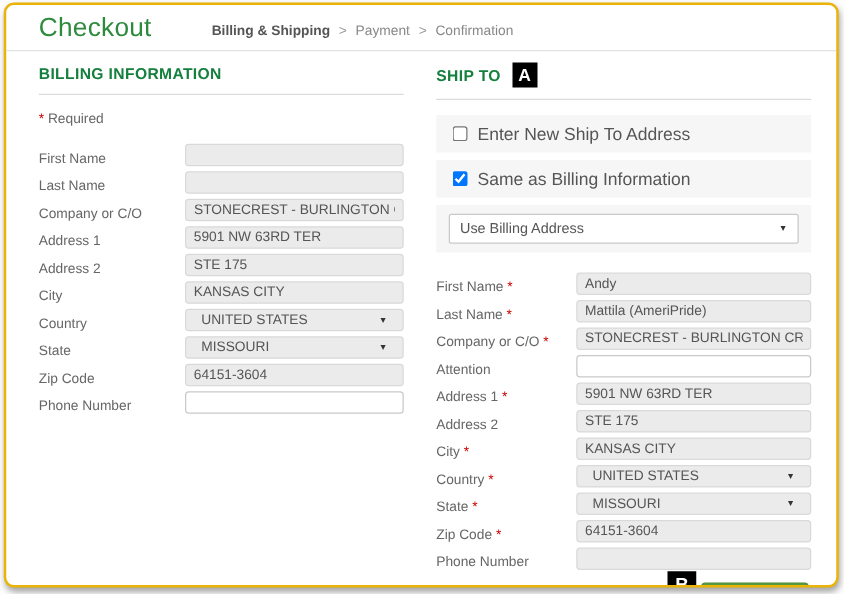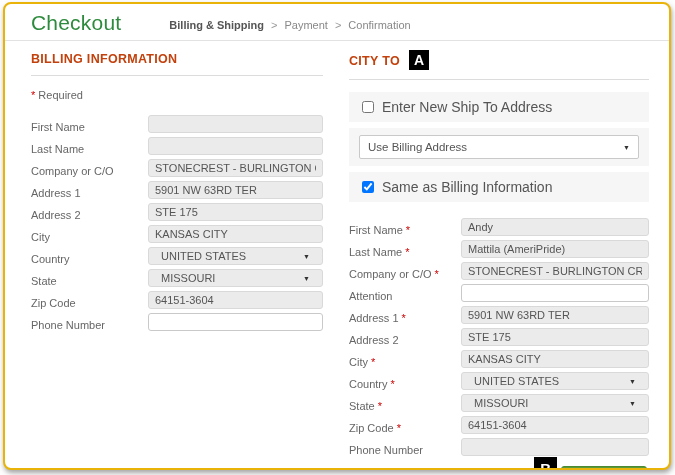--- a/index.html
+++ b/index.html
@@ -15,21 +15,21 @@
   .title { font-size: 21px; color: #2e8b3d; font-weight: 400; letter-spacing: .2px; }
   .breadcrumb { margin-left: 48px; font-size: 11px; color: #888; display: flex; align-items: center; gap: 7px; margin-top: 3px; }
   .crumb-current { font-weight: bold; color: #555; }
   .crumb-sep { color: #999; }
   
   .main { display: flex; padding: 11px 10px 0 10px; }
   .col { width: 50%; }
   .col-left  { padding: 0 14px 0 16px; }
   .col-right { padding: 0 10px 0 12px; }
   .section-head { display: flex; align-items: center; border-bottom: 1px solid #dcdcdc; padding-bottom: 9px; }
-  .section-title { font-size: 12.5px; font-weight: bold; color: #c2410c; letter-spacing: .3px; }
+  .section-title { font-size: 12.5px; font-weight: bold; color: #15803d; letter-spacing: .3px; }
   .badge { display: inline-flex; align-items: center; justify-content: center; background: #000; color: #fff; font-weight: bold; }
   .badge-a { width: 20px; height: 20px; font-size: 14px; margin-left: 9px; margin-top: -2px; }
   .req-note { font-size: 11px; color: #666; margin: 13px 0 14px 0; }
   .req-star { color: #cc0000; }
   
   .rows { }
   .form-row { display: flex; align-items: flex-end; margin-bottom: 4px; height: 18px; }
   .f-label { width: 117px; min-width: 117px; font-size: 11px; color: #666; }
   .col-right .f-label { width: 112px; min-width: 112px; }
   .f-input { flex: 1; height: 18px; font-size: 11px; color: #555; border-radius: 3px; padding: 0 6px; outline: none; font-family: "Liberation Sans", sans-serif; width: 100%; min-width: 0; }
@@ -121,42 +121,42 @@
           </div>
           <div class="form-row">
             <span class="f-label">Phone Number</span>
             <input type="text" class="f-input en" style="">
           </div>
         </div>
     </div>
 
     <div class="col col-right">
       <div class="section-head">
-        <span class="section-title">CITY TO</span>
+        <span class="section-title">SHIP TO</span>
         <span class="badge badge-a">A</span>
       </div>
       <div style="height:12px"></div>
 
       <div class="band">
         <input type="checkbox" style="">
         <label>Enter New Ship To Address</label>
+      </div>
+
+      <div class="band">
+        <input type="checkbox" checked="" style="">
+        <label>Same as Billing Information</label>
       </div>
 
       <div class="band band-select">
         <div class="big-select">
           <span class="sel-text">Use Billing Address</span>
           <span class="sel-arrow">▼</span>
         </div>
       </div>
 
-      <div class="band">
-        <input type="checkbox" checked="" style="">
-        <label>Same as Billing Information</label>
-      </div>
-
       <div class="gap-after-bands"></div>
       <div class="rows">
           <div class="form-row">
             <span class="f-label">First Name <span class="req-star">*</span></span>
             <input type="text" class="f-input ro" readonly="readonly" value="Andy" style="">
           </div>
           <div class="form-row">
             <span class="f-label">Last Name <span class="req-star">*</span></span>
             <input type="text" class="f-input ro" readonly="readonly" value="Mattila (AmeriPride)" style="">
           </div>

